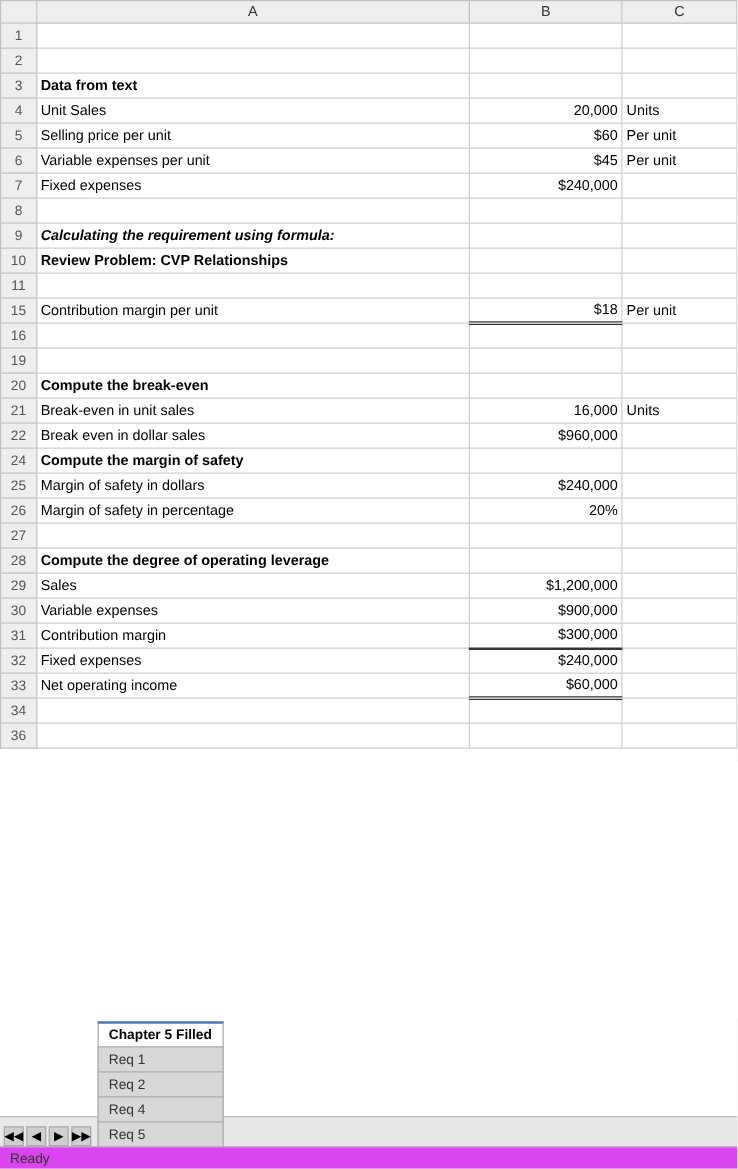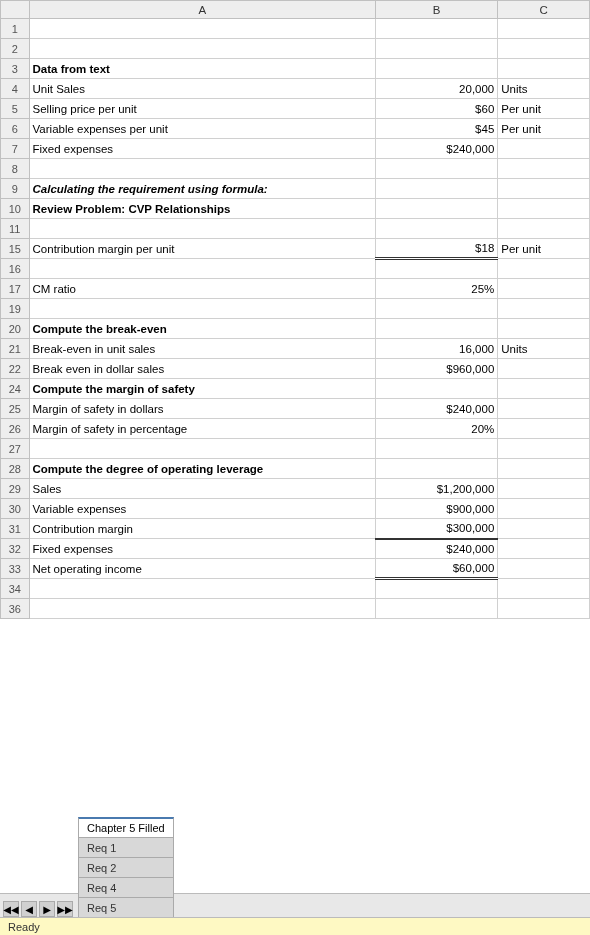--- a/index.html
+++ b/index.html
@@ -98,28 +98,28 @@
       border-bottom: none;
       background: #d8d8d8;
       font-size: 11px;
       cursor: pointer;
       margin-right: 1px;
       display: flex; align-items: center;
       color: #333;
     }
     .sheet-tab.active {
       background: white;
-      font-weight: normal;
+      font-weight: bold;
       border-top: 2px solid #4a7aaf;
       color: #000;
     }
     
     .status-bar {
       height: 18px;
-      background: #fef9c3;
+      background: #d946ef;
       border-top: 1px solid #bbb;
       display: flex;
       align-items: center;
       padding: 0 8px;
       font-size: 11px;
       color: #333;
       flex-shrink: 0;
     }
   </style>
 </head>
@@ -206,26 +206,20 @@
           <tr>
             <td class="row-num">15</td>
             <td class="col-a ">Contribution margin per unit</td>
             <td class="col-b cell-right underline-double-bottom">$18</td>
             <td class="col-c ">Per unit</td>
           </tr>
           <tr>
             <td class="row-num">16</td>
             <td class="col-a "></td>
             <td class="col-b "></td>
-            <td class="col-c "></td>
-          </tr>
-          <tr>
-            <td class="row-num">17</td>
-            <td class="col-a ">CM ratio</td>
-            <td class="col-b cell-right">25%</td>
             <td class="col-c "></td>
           </tr>
           <tr>
             <td class="row-num">19</td>
             <td class="col-a "></td>
             <td class="col-b "></td>
             <td class="col-c "></td>
           </tr>
           <tr>
             <td class="row-num">20</td>

